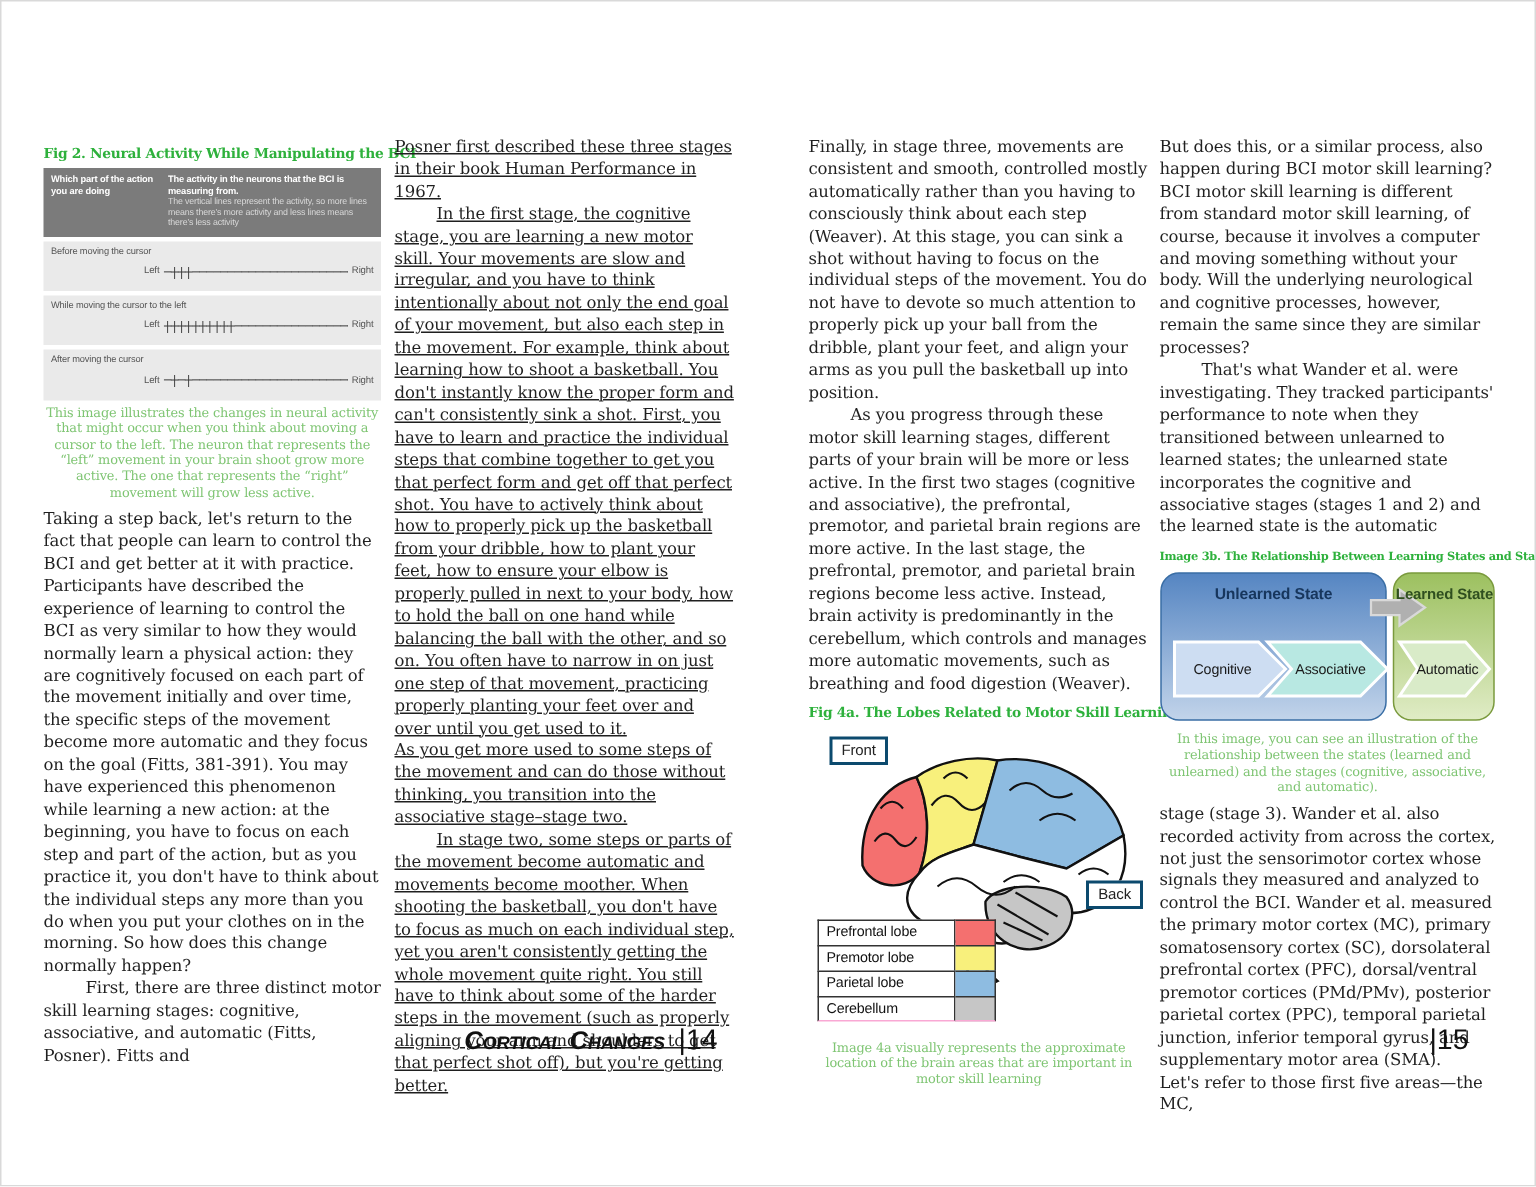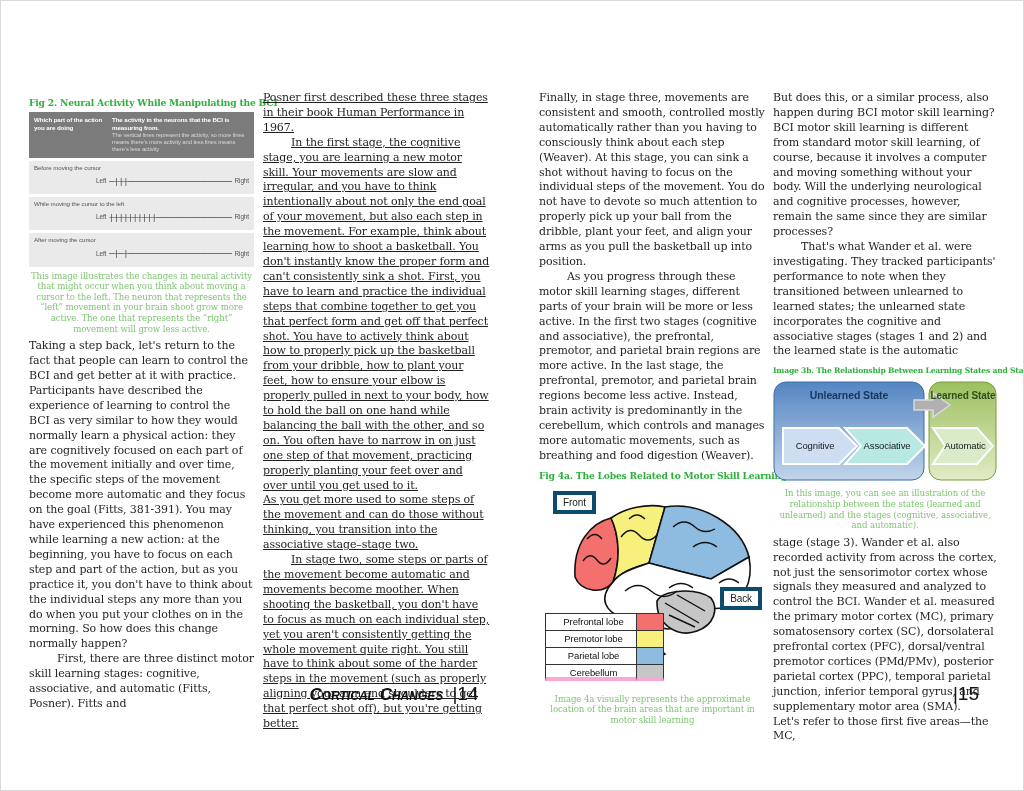--- a/index.html
+++ b/index.html
@@ -37,33 +37,33 @@
   .f2row .lbl{font-size:6.2px;color:#555;line-height:1.2;max-width:92px;}
   .f2row .line{display:flex;align-items:center;padding-left:62px;margin-top:3px;}
   .f2row .side{font-size:6.4px;color:#555;}
   .f2ticks{flex:1;font-family:"DejaVu Sans Mono",monospace;font-size:8px;line-height:8px;
     overflow:hidden;white-space:nowrap;color:#3a3a3a;margin:0 3px;}
 
   
   .fig4a-box{position:relative;height:205px;margin-top:2px;}
   .fig4a-box svg{position:absolute;left:0;top:0;}
   .fig-label{
-    position:absolute;border:4px solid #0c4a6e;background:#fff;color:#222;
+    position:absolute;border:2px solid #0c4a6e;background:#fff;color:#222;
     font-family:"Liberation Sans",sans-serif;font-size:10px;padding:1px 6px;line-height:13px;
   }
   .front-label{left:14px;top:6px;}
   .back-label{right:4px;top:102px;margin-left:44px;}
-  .legend{position:absolute;left:6px;top:128px;font-family:"Liberation Sans",sans-serif;text-align:center;}
+  .legend{position:absolute;left:6px;top:128px;font-family:"Liberation Sans",sans-serif;}
   .legrow{display:flex;height:17px;}
   .legrow .legtxt{
     width:92px;border:1px solid #333;border-bottom:none;background:#fff;
     font-size:9.5px;line-height:16px;padding-left:5px;box-sizing:border-box;color:#111;
   }
   .legrow .sw{width:27px;border:1px solid #333;border-bottom:none;border-left:none;box-sizing:border-box;}
-  .legrow:last-child .legtxt,.legrow:last-child .sw{border-bottom:4px solid #f9a8d4;}
+  .legrow:last-child .legtxt,.legrow:last-child .sw{border-bottom:1px solid #f9a8d4;}
 
   
   .img3b-box{position:relative;height:104px;margin-top:2px;}
 
   
   .footer14{
     position:absolute;left:278px;top:682px;width:230px;text-align:center;white-space:nowrap;
   }
   .footer-title{
     font-family:"Liberation Sans",sans-serif;font-weight:bold;font-style:italic;

